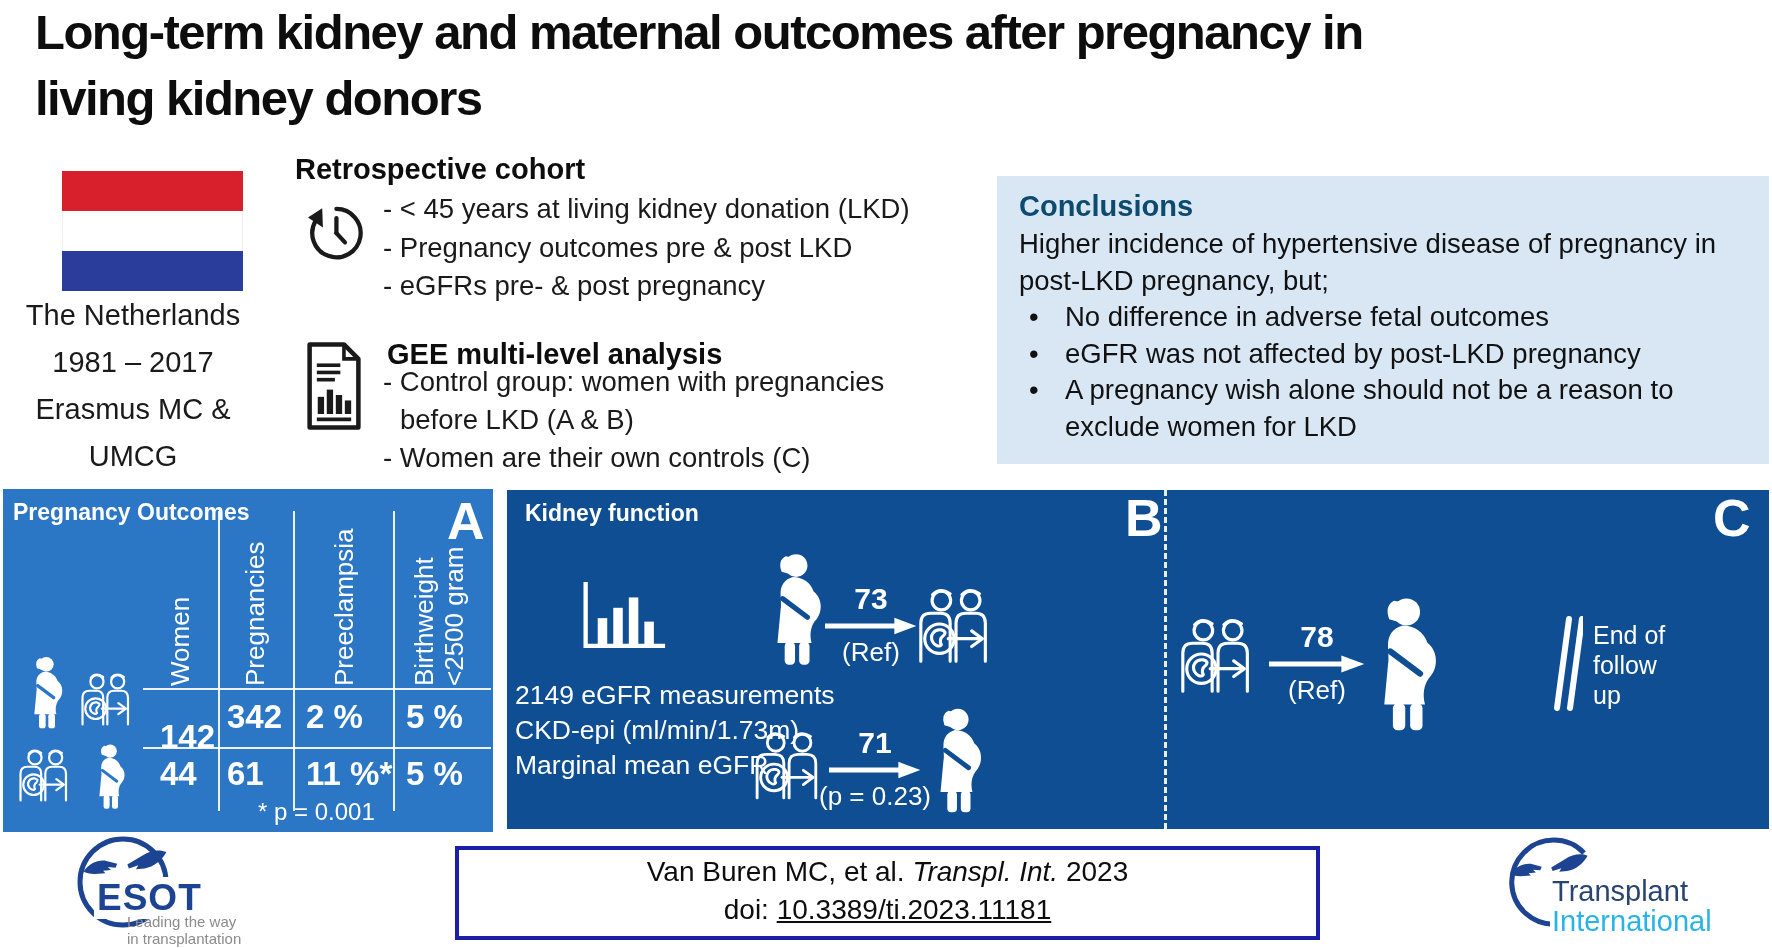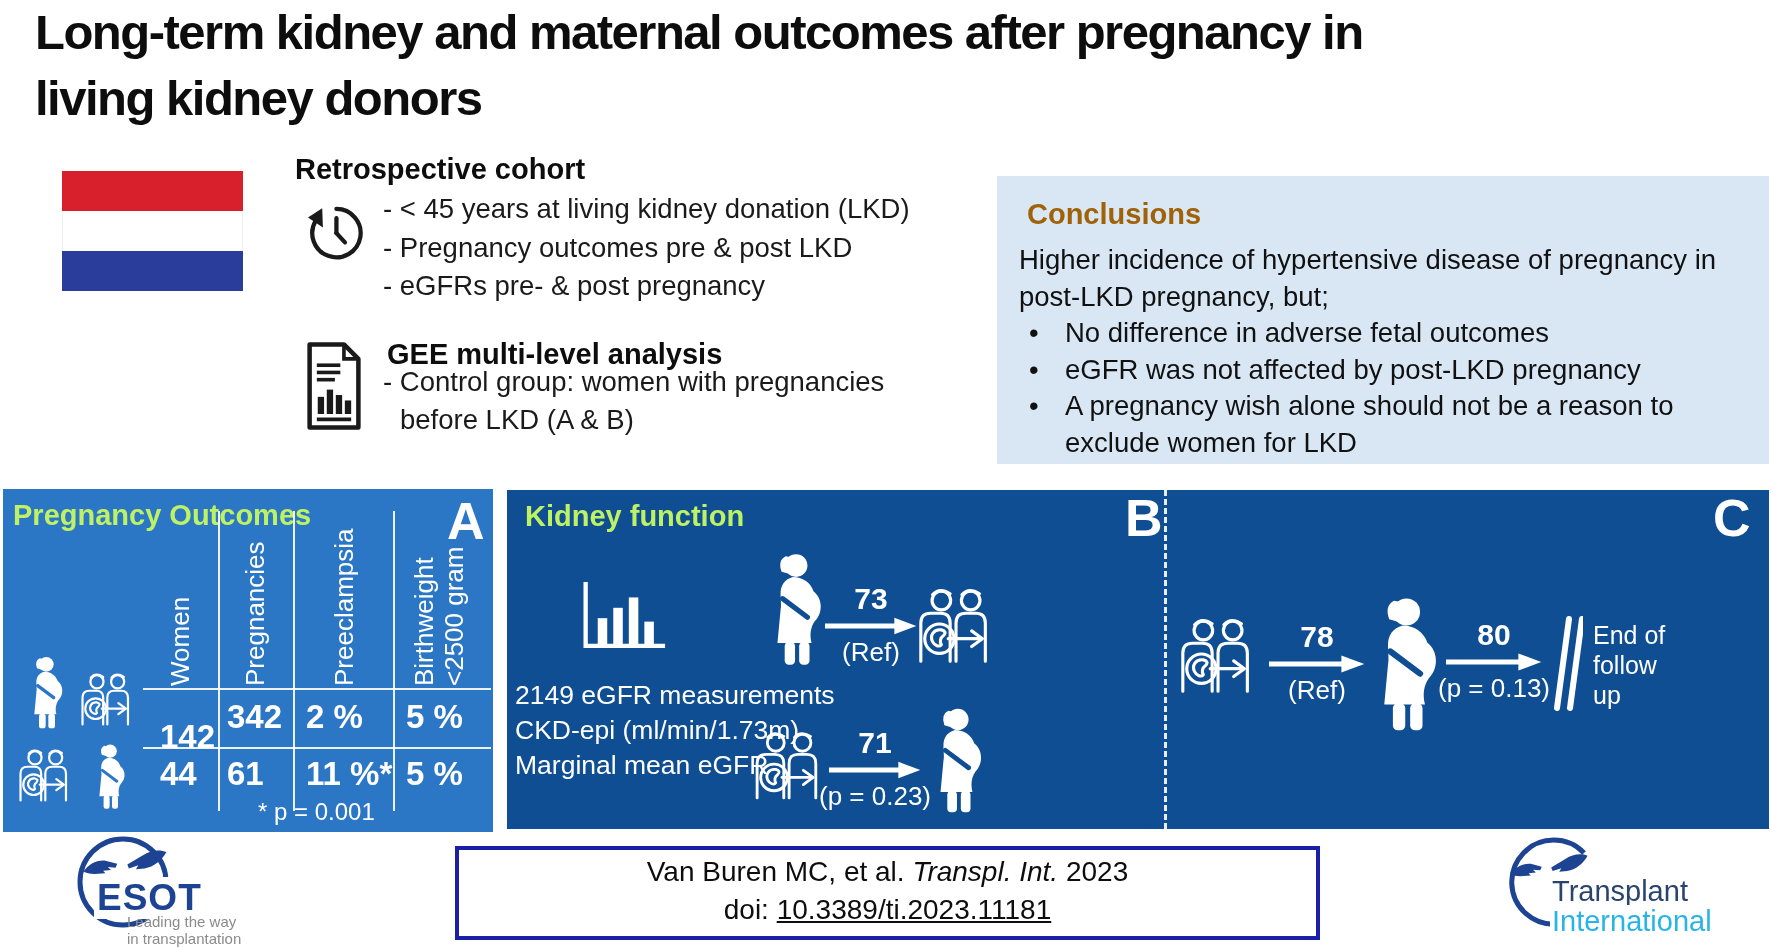--- a/index.html
+++ b/index.html
@@ -15,30 +15,30 @@
   .flag .white{background:#ffffff;border-left:1px solid #eee;border-right:1px solid #eee;}
   .flag .blue{background:#2b3d9b;}
   .study-block{position:absolute;left:10px;top:292px;width:246px;text-align:center;font-size:29px;line-height:47px;color:#1a1a1a;}
 
   .sec-heading{position:absolute;font-size:29px;font-weight:bold;color:#0d0d0d;white-space:nowrap;}
   .bullet-line{position:absolute;font-size:27.5px;color:#1a1a1a;white-space:nowrap;}
 
   
   .conclusions{position:absolute;left:997px;top:176px;width:772px;height:288px;background:#d9e7f5;
                box-sizing:border-box;padding:10px 22px 0 22px;}
-  .conclusions h2{margin:8px;font-size:29px;font-weight:bold;line-height:40px;color:#a16207;}
+  .conclusions h2{margin:0;font-size:29px;font-weight:bold;line-height:40px;color:#0c4a6e;}
   .conclusions p{margin:0;font-size:27.5px;line-height:36.5px;color:#111;}
   .conclusions ul{margin:0;padding:0;list-style:none;}
   .conclusions li{position:relative;padding-left:46px;font-size:27.5px;line-height:36.5px;color:#111;}
   .conclusions li::before{content:"\2022";position:absolute;left:10px;}
 
   
   .panel-a{position:absolute;left:3px;top:489px;width:490px;height:343px;background:#2b77c6;color:#fff;--bg:#2b77c6;--fg:#fff;}
   .panel-bc{position:absolute;left:507px;top:490px;width:1262px;height:339px;background:#0f4e92;color:#fff;--bg:#0f4e92;--fg:#fff;}
-  .panel-title{position:absolute;font-size:29px;font-weight:bold;color:#bef264;white-space:nowrap;}
+  .panel-title{position:absolute;font-size:23px;font-weight:bold;color:#ffffff;white-space:nowrap;}
   .panel-letter{position:absolute;font-size:52px;font-weight:bold;color:#fff;line-height:52px;}
   .vline{position:absolute;width:2px;background:rgba(255,255,255,.9);}
   .hline{position:absolute;height:2px;background:rgba(255,255,255,.9);}
   .vhead{position:absolute;writing-mode:vertical-rl;transform:rotate(180deg);font-size:26px;font-weight:500;color:#fff;line-height:30px;}
   .vhead span{display:block;}
   .cell-val{position:absolute;font-size:33px;font-weight:600;color:#fff;white-space:nowrap;}
   .footnote{position:absolute;font-size:24px;color:#fff;white-space:nowrap;}
   .b-note{position:absolute;font-size:26.5px;color:#fff;white-space:nowrap;}
   .flow{position:absolute;display:flex;flex-direction:column;align-items:center;}
   .flow .val{font-size:30px;font-weight:bold;line-height:34px;color:#fff;}
@@ -142,35 +142,42 @@
 <div class="stage">
 
   <div class="title-line" style="top:70px;">living kidney donors</div>
   <div class="title-line" style="top:4px;">Long-term kidney and maternal outcomes after pregnancy in</div>
 
   <div class="flag">
     <div class="red"></div>
     <div class="white"></div>
     <div class="blue"></div>
   </div>
+  <div class="study-block">
+    <div>The Netherlands</div>
+    <div>1981 – 2017</div>
+    <div>Erasmus MC &amp;</div>
+    <div>UMCG</div>
+  </div>
 
   <div class="sec-heading" style="left:295px;top:153px;">Retrospective cohort</div>
   <svg class="icon abs" style="left:303px;top:196px;" width="64" height="70">
       <use href="#sym-clock"></use>
     </svg>
   <div class="bullet-line" style="left:383px;top:193px;">- &lt; 45 years at living kidney donation (LKD)</div>
   <div class="bullet-line" style="left:383px;top:232px;">- Pregnancy outcomes pre &amp; post LKD</div>
   <div class="bullet-line" style="left:383px;top:270px;">- eGFRs pre- &amp; post pregnancy</div>
 
   <div class="sec-heading" style="left:387px;top:338px;">GEE multi-level analysis</div>
   <svg class="icon abs" style="left:306px;top:340px;" width="56" height="92">
       <use href="#sym-doc"></use>
     </svg>
   <div class="bullet-line" style="left:383px;top:366px;">- Control group: women with pregnancies</div>
   <div class="bullet-line" style="left:400px;top:404px;">before LKD (A &amp; B)</div>
+  <div class="bullet-line" style="left:383px;top:442px;">- Women are their own controls (C)</div>
 
   <div class="conclusions">
     <h2>Conclusions</h2>
     <p>Higher incidence of hypertensive disease of pregnancy in post-LKD pregnancy, but;</p>
     <ul>
       <li>No difference in adverse fetal outcomes</li>
       <li>eGFR was not affected by post-LKD pregnancy</li>
       <li>A pregnancy wish alone should not be a reason to exclude women for LKD</li>
     </ul>
   </div>
@@ -274,27 +281,20 @@
     <div class="flow" style="left:760px;top:130px;width:100px;">
       <div class="val">78</div>
       <svg width="96" height="20">
           <use href="#sym-arrow"></use>
         </svg>
       <div class="note">(Ref)</div>
     </div>
     <svg class="icon abs" style="left:860px;top:90px;" width="74" height="170">
         <use href="#sym-woman"></use>
       </svg>
-    <div class="flow" style="left:936px;top:128px;width:102px;">
-      <div class="val">80</div>
-      <svg width="96" height="20">
-          <use href="#sym-arrow"></use>
-        </svg>
-      <div class="note">(p = 0.13)</div>
-    </div>
     <svg class="icon abs" style="left:1042px;top:126px;" width="34" height="95">
         <use href="#sym-slash"></use>
       </svg>
     <div class="end-lines" style="left:1086px;top:130px;">
       <div>End of</div>
       <div>follow</div>
       <div>up</div>
     </div>
   </div>
 

